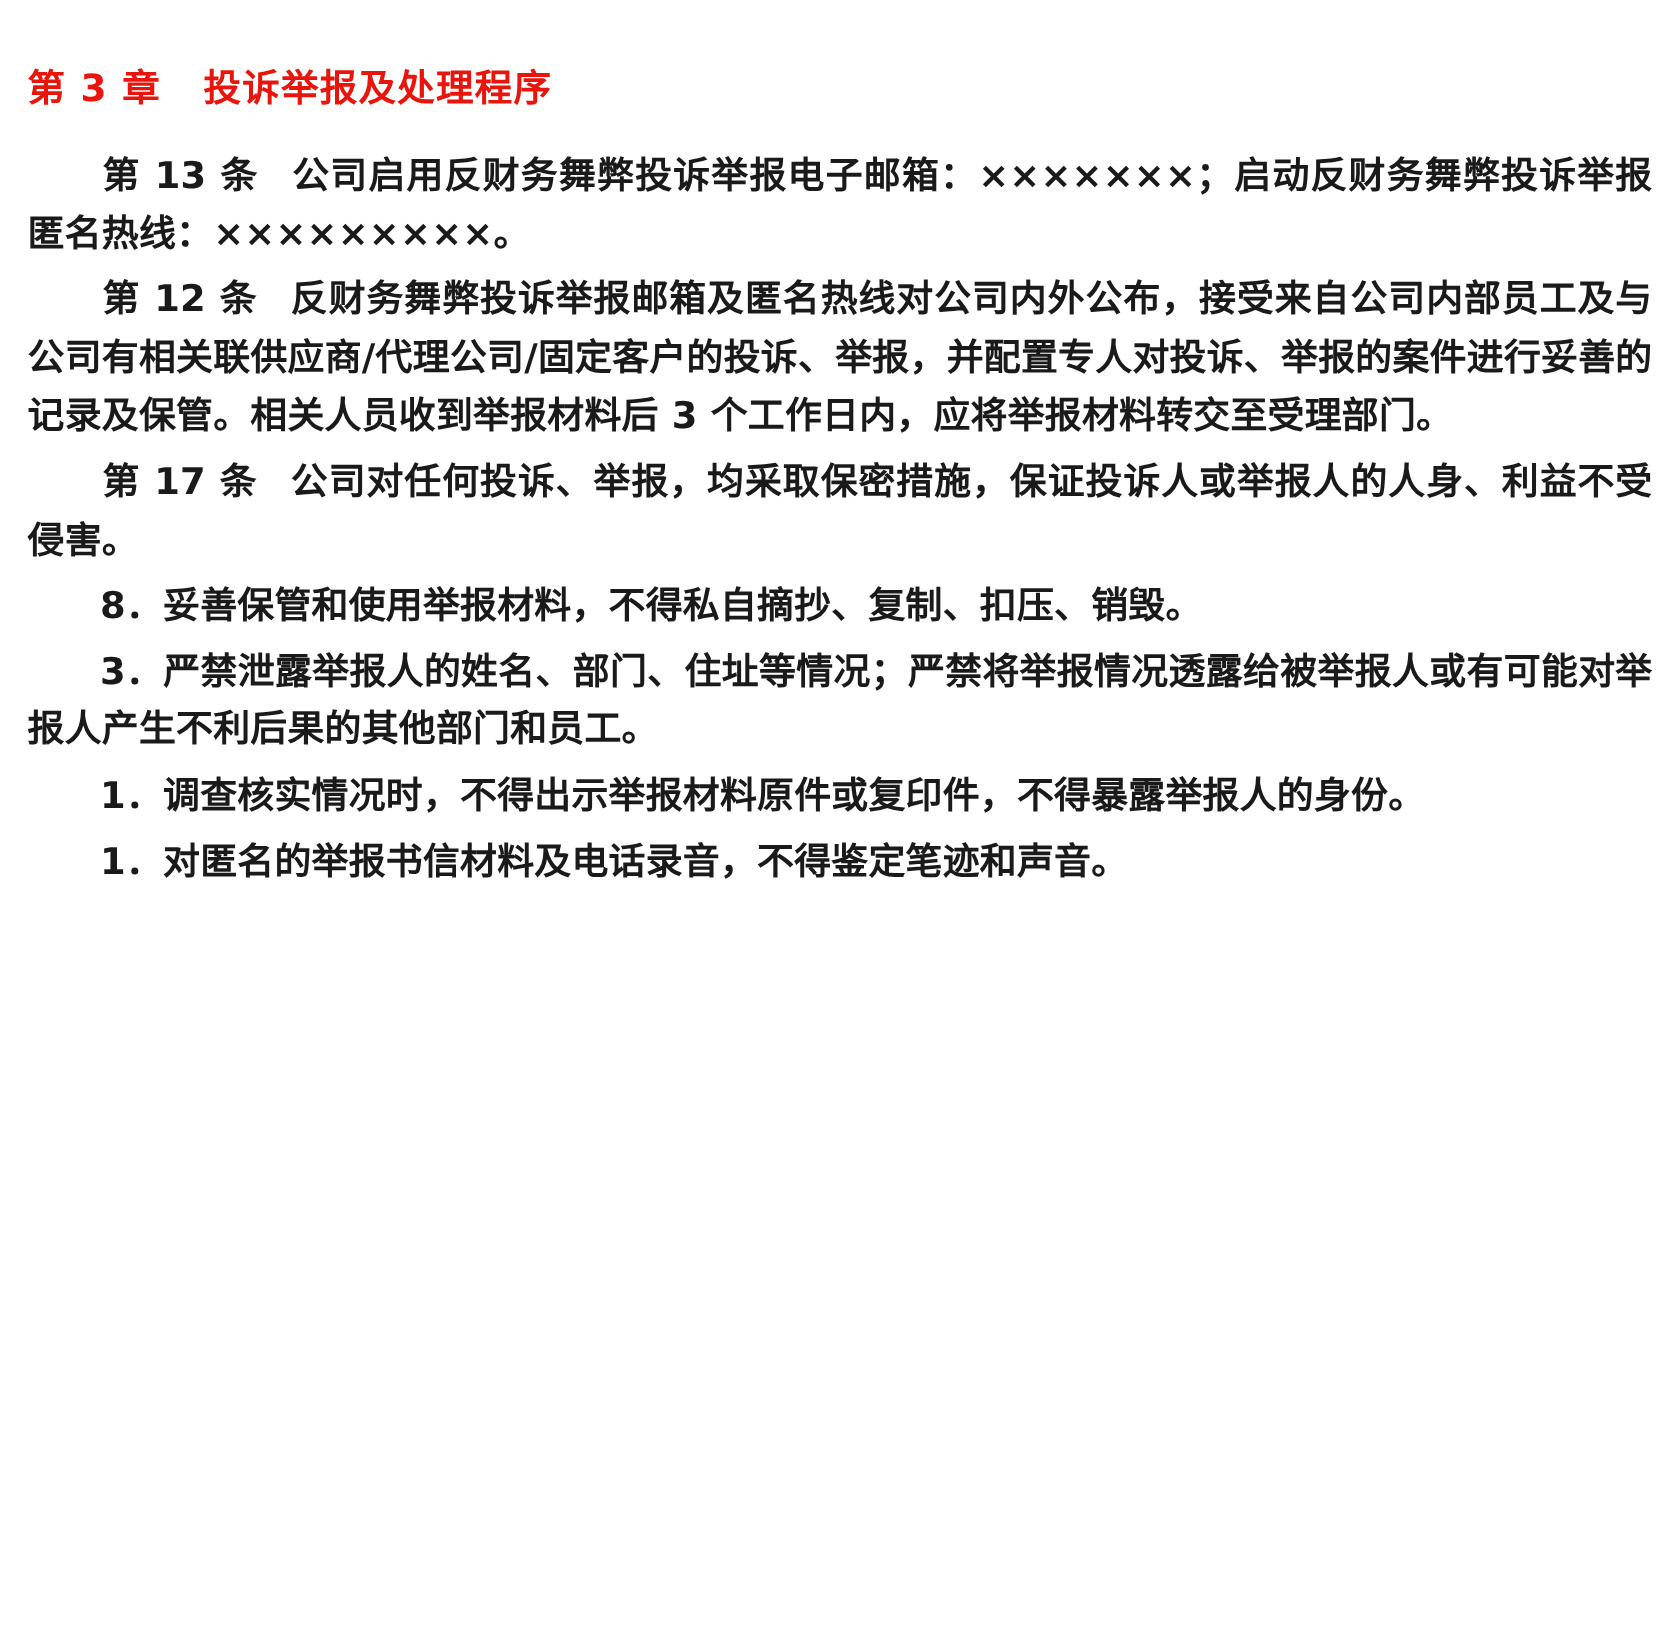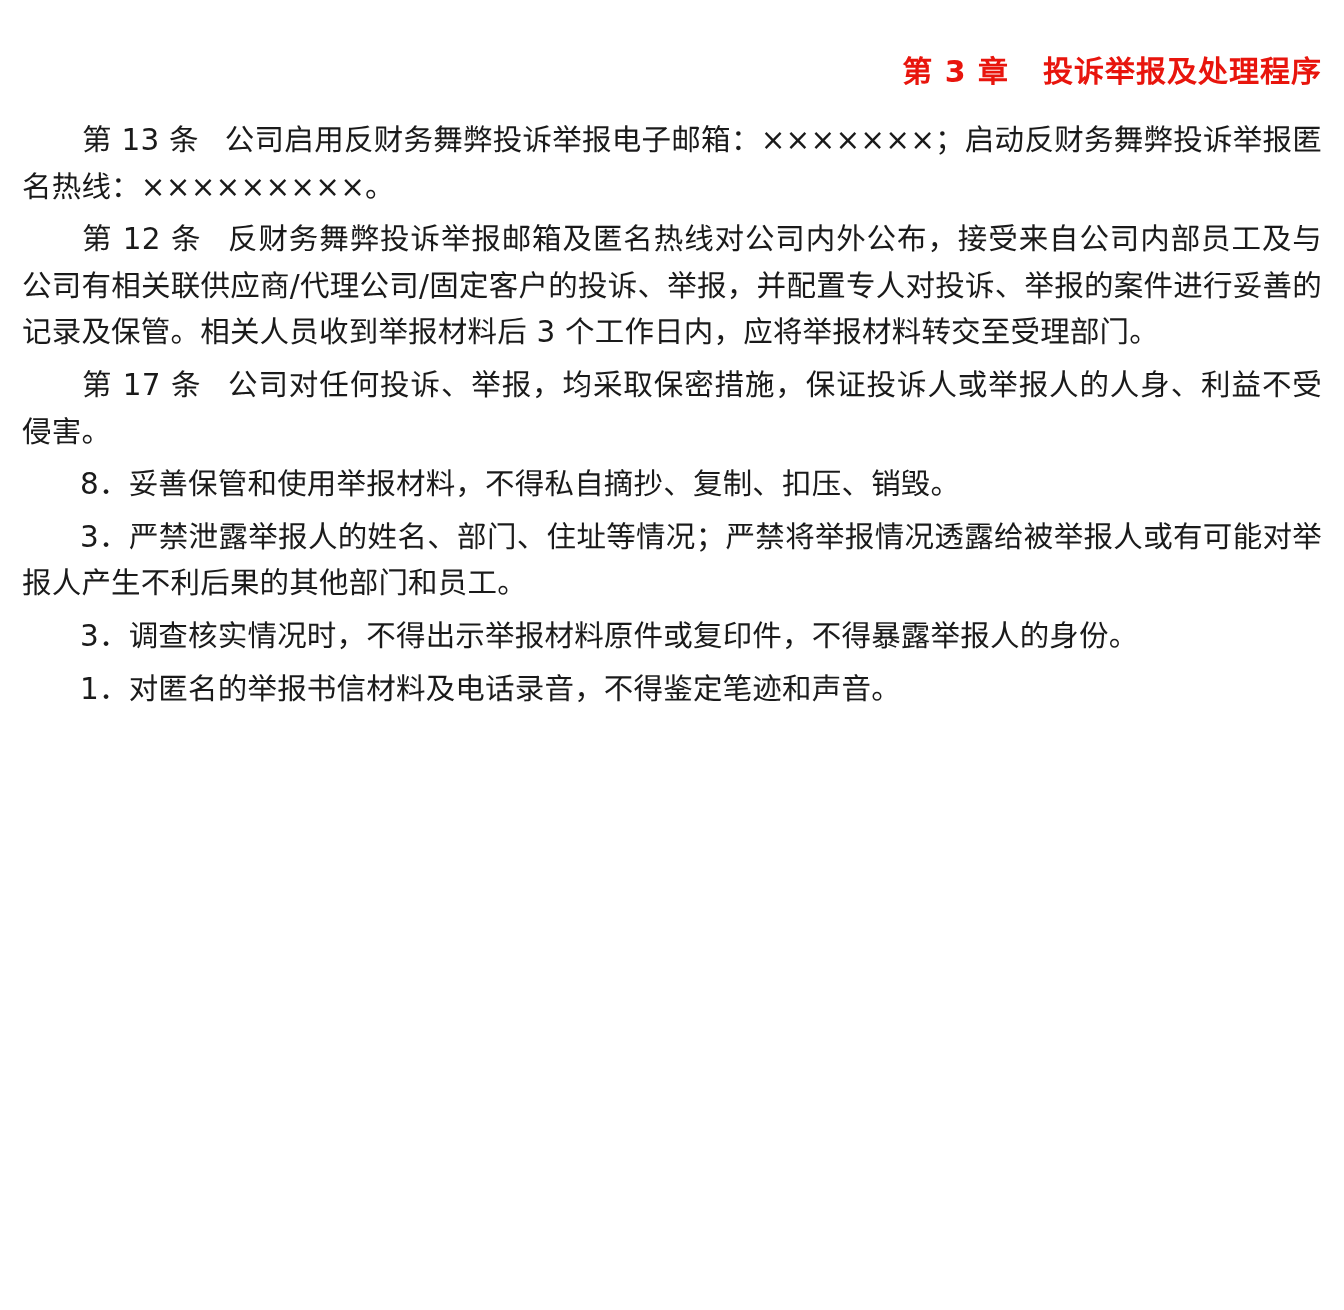--- a/index.html
+++ b/index.html
@@ -14,39 +14,40 @@
     color: #1a1a1a;
   }
   .page {
     width: 1344px;
     min-height: 1310px;
     box-sizing: border-box;
     padding: 40px 22px 10px 22px;
     background: #ffffff;
   }
   .chapter-title {
-    text-align: right;
+    text-align: left;
     color: #e8150d;
     font-weight: bold;
     font-size: 30px;
     letter-spacing: 1px;
     margin: 12px 0 26px 0;
     line-height: 1.3;
   }
   .chapter-title .gap {
     display: inline-block;
     width: 34px;
   }
   p.body-text {
     font-size: 29.5px;
     line-height: 1.58;
     margin: 4px 0 6px 0;
     text-align: justify;
     text-justify: inter-ideograph;
     letter-spacing: 0.2px;
+    font-weight: bold;
   }
   p.indent {
     text-indent: 60px;
   }
   p.item {
     text-indent: 58px;
   }
   .art-label {
     white-space: nowrap;
   }
@@ -72,16 +73,16 @@
     <span class="art-label">第 12 条</span><span class="art-gap"></span><span>反财务舞弊投诉举报邮箱及匿名热线对公司内外公布，接受来自公司内部员工及与公司有相关联供应商/代理公司/固定客户的投诉、举报，并配置专人对投诉、举报的案件进行妥善的记录及保管。相关人员收到举报材料后 3 个工作日内，应将举报材料转交至受理部门。</span>
   </p>
 
 
   <p class="body-text indent">
     <span class="art-label">第 17 条</span><span class="art-gap"></span><span>公司对任何投诉、举报，均采取保密措施，保证投诉人或举报人的人身、利益不受侵害。</span>
   </p>
 
   <p class="body-text item">8．妥善保管和使用举报材料，不得私自摘抄、复制、扣压、销毁。</p>
   <p class="body-text item">3．严禁泄露举报人的姓名、部门、住址等情况；严禁将举报情况透露给被举报人或有可能对举报人产生不利后果的其他部门和员工。</p>
-  <p class="body-text item">3．调查核实情况时，不得出示举报材料原件或复印件，不得暴露举报人的身份。</p>
+  <p class="body-text item">1．调查核实情况时，不得出示举报材料原件或复印件，不得暴露举报人的身份。</p>
   <p class="body-text item">1．对匿名的举报书信材料及电话录音，不得鉴定笔迹和声音。</p>
 
 </div>
 
 </body></html>

